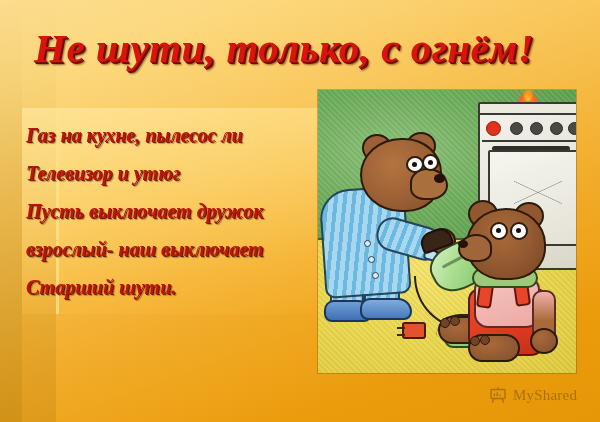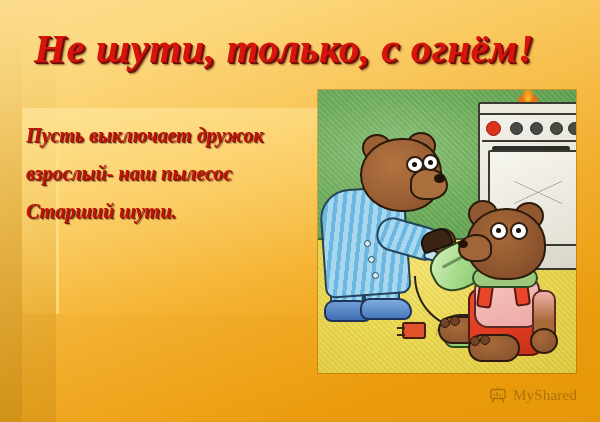--- a/index.html
+++ b/index.html
@@ -357,22 +357,24 @@
 
   <div class="band band-a"></div>
   <div class="band band-b"></div>
 
   <div class="panel"></div>
   <div class="panel-edge"></div>
 
   <div id="title">Не шути, только, с огнём!</div>
 
   <div id="poem">
+    <div class="pline">Газ на кухне, пылесос ли</div>
+    <div class="pline">Телевизор и утюг</div>
     <div class="pline">Пусть выключает дружок</div>
-    <div class="pline">взрослый- наш пылесос</div>
+    <div class="pline">взрослый- наш выключает</div>
     <div class="pline">Старший шути.</div>
   </div>
 
   <div id="picture">
 
     <div class="pic-layer wall"></div>
     <div class="pic-layer floor"></div>
     <div class="pic-layer floorline"></div>
 
     <div class="pic-layer flame"></div>

